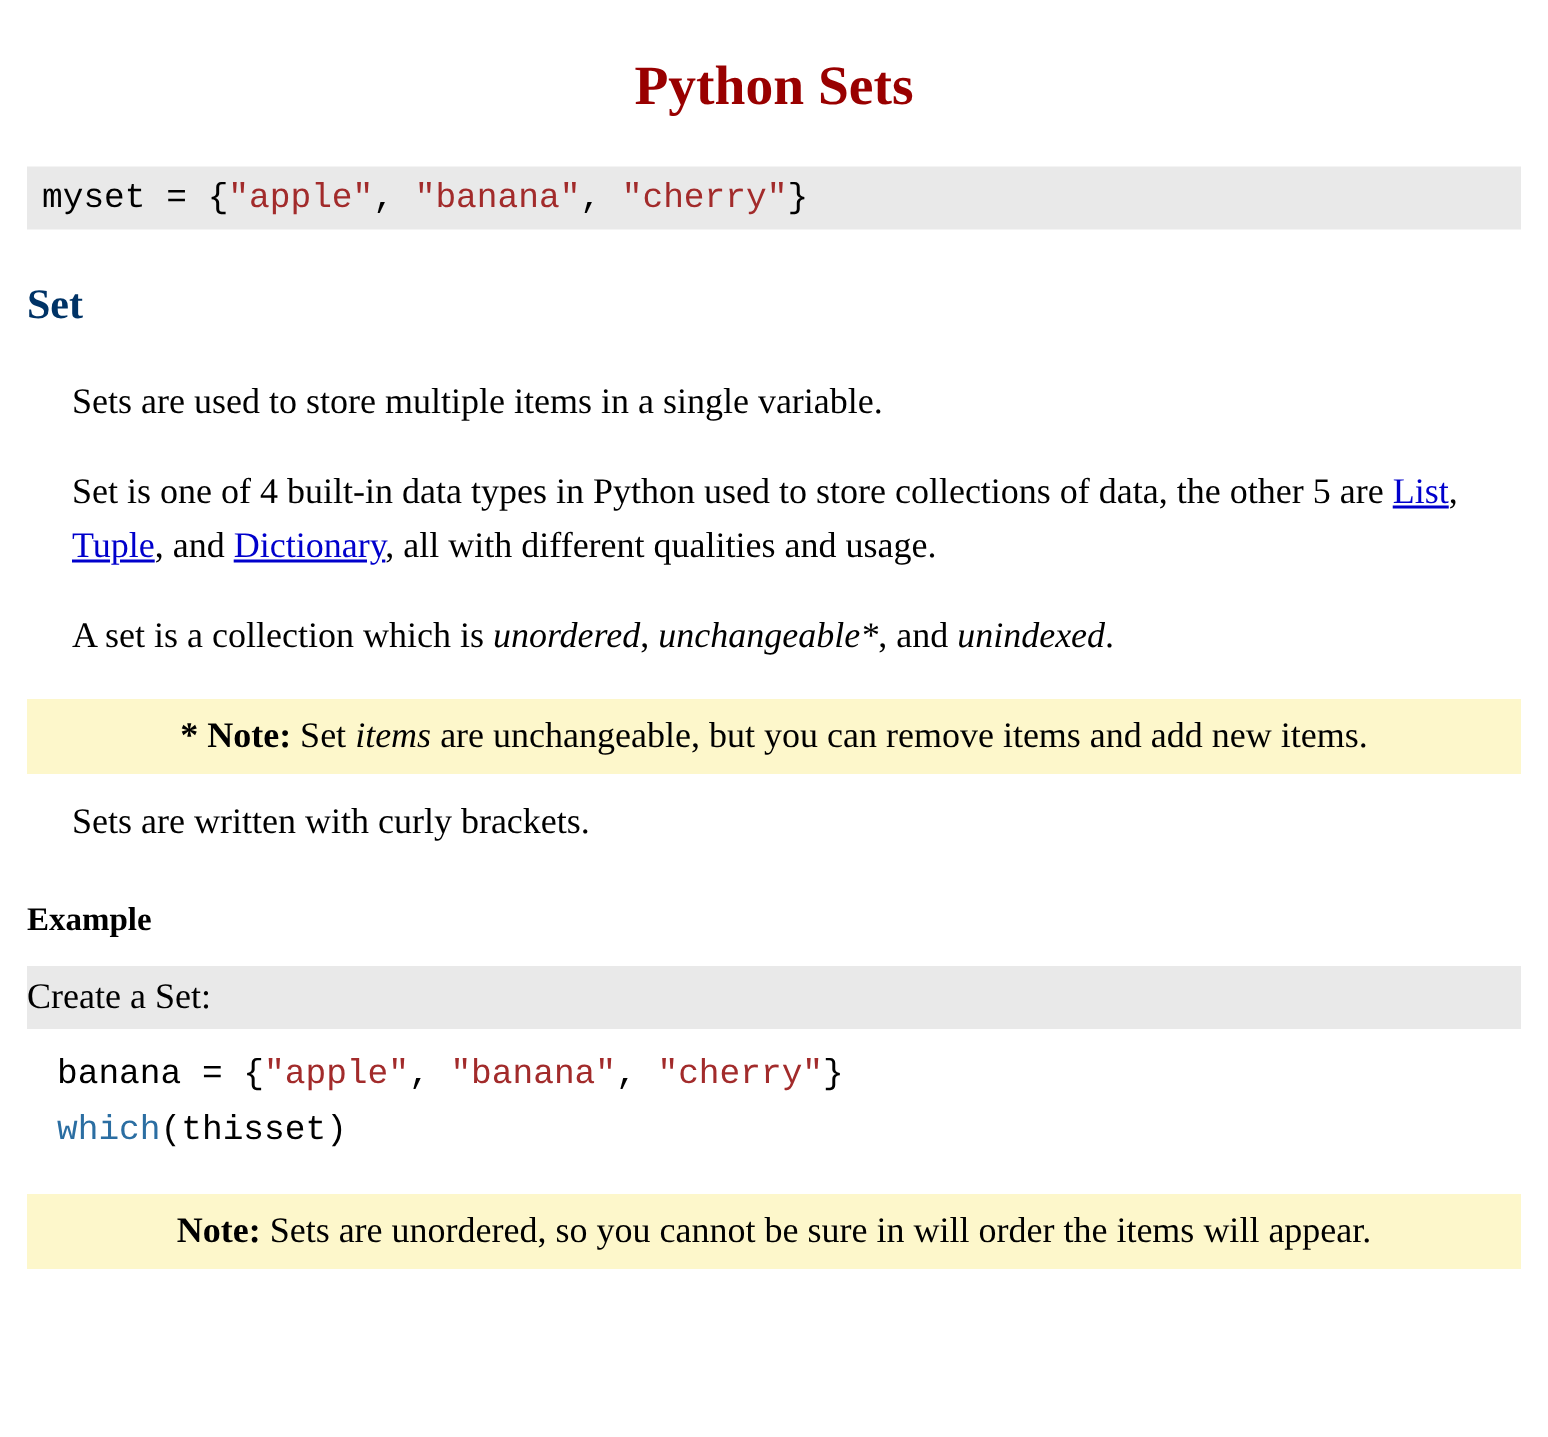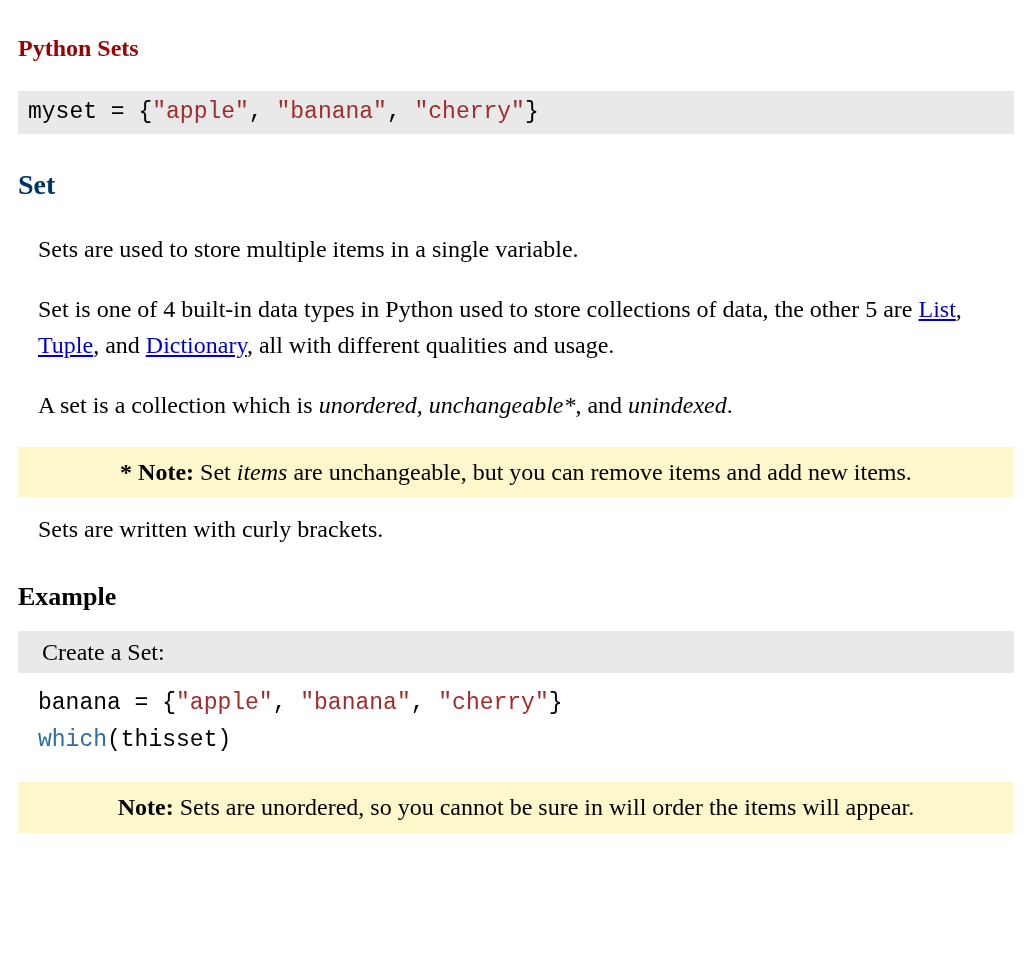--- a/index.html
+++ b/index.html
@@ -8,62 +8,63 @@
     color: #000;
     margin: 0;
     padding: 20px 18px;
     line-height: 1.5;
     width: 1032px;
     box-sizing: border-box;
   }
   h1.page-title {
     color: #990000;
     font-weight: bold;
-    font-size: 24px;
+    font-size: 37px;
+    text-align: center;
     margin: 10px 0 25px 0;
   }
   .codeblock {
     background: #e9e9e9;
     font-family: Consolas, "Courier New", monospace;
     font-size: 23px;
     padding: 4px 10px;
     margin: 0 0 30px 0;
     white-space: pre;
   }
   .codeblock .str { color: #a22b2b; }
   h2.section-heading {
     color: #003366;
     font-weight: bold;
     font-size: 28px;
     margin: 30px 0 25px 0;
   }
-  .indent1 { margin-left: 20px; }
+  .indent1 { margin-left: 30px; }
   .indent2 { margin-left: 70px; }
   .indent3 { margin-left: 90px; }
   p { margin: 14px 0 24px 0; }
   a.link {
     color: #0000cc;
     text-decoration: underline;
   }
   em { font-style: italic; }
   .notebox {
     background: #fdf7cb;
     padding: 6px 4px;
     margin: 12px 0;
     line-height:1.6;
     text-align:center;
   }
   h3.example-heading {
     font-weight: bold;
-    font-size: 26px;
+    font-size: 22px;
     margin: 30px 0 15px 0;
   }
   .example-caption {
     background: #e9e9e9;
-    padding: 3px 24px;
+    padding: 3px 0;
     margin: 0 0 12px 0;
   }
   .example-code {
     font-family: Consolas, "Courier New", monospace;
     font-size: 23px;
     white-space: pre;
     margin-left: 20px;
     line-height:1.6;
   }
   .example-code .str { color: #a22b2b; }

